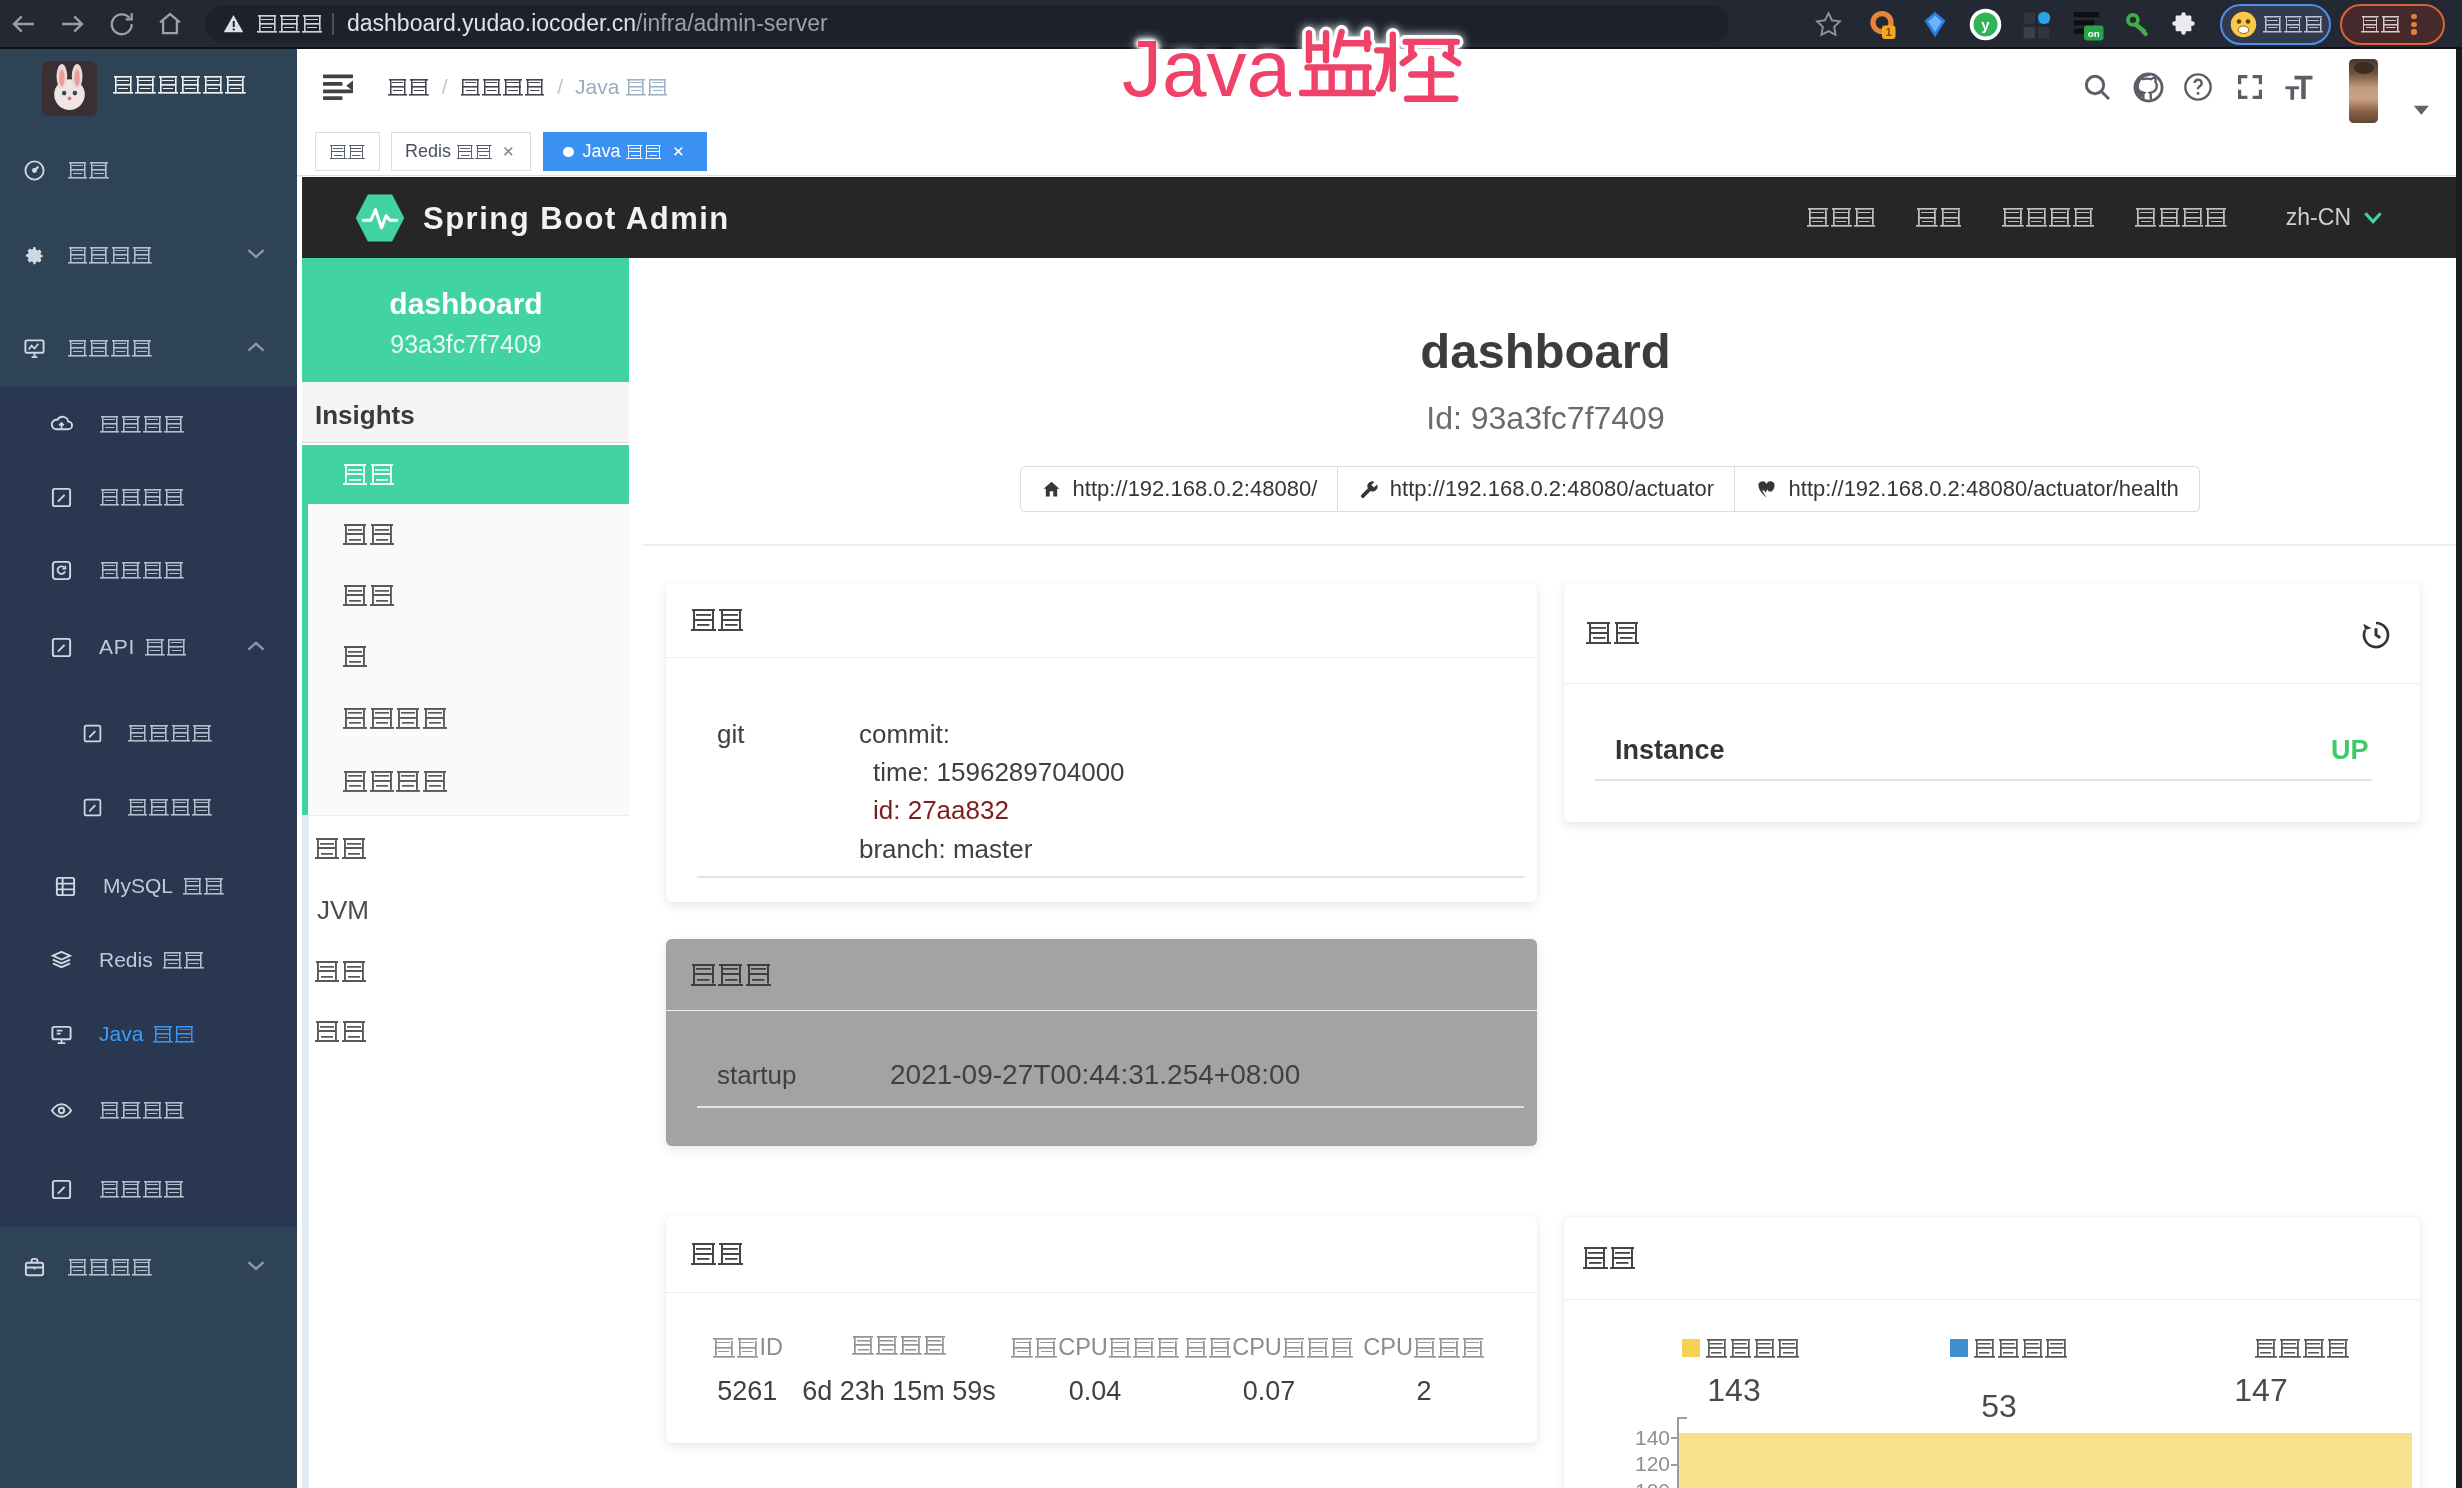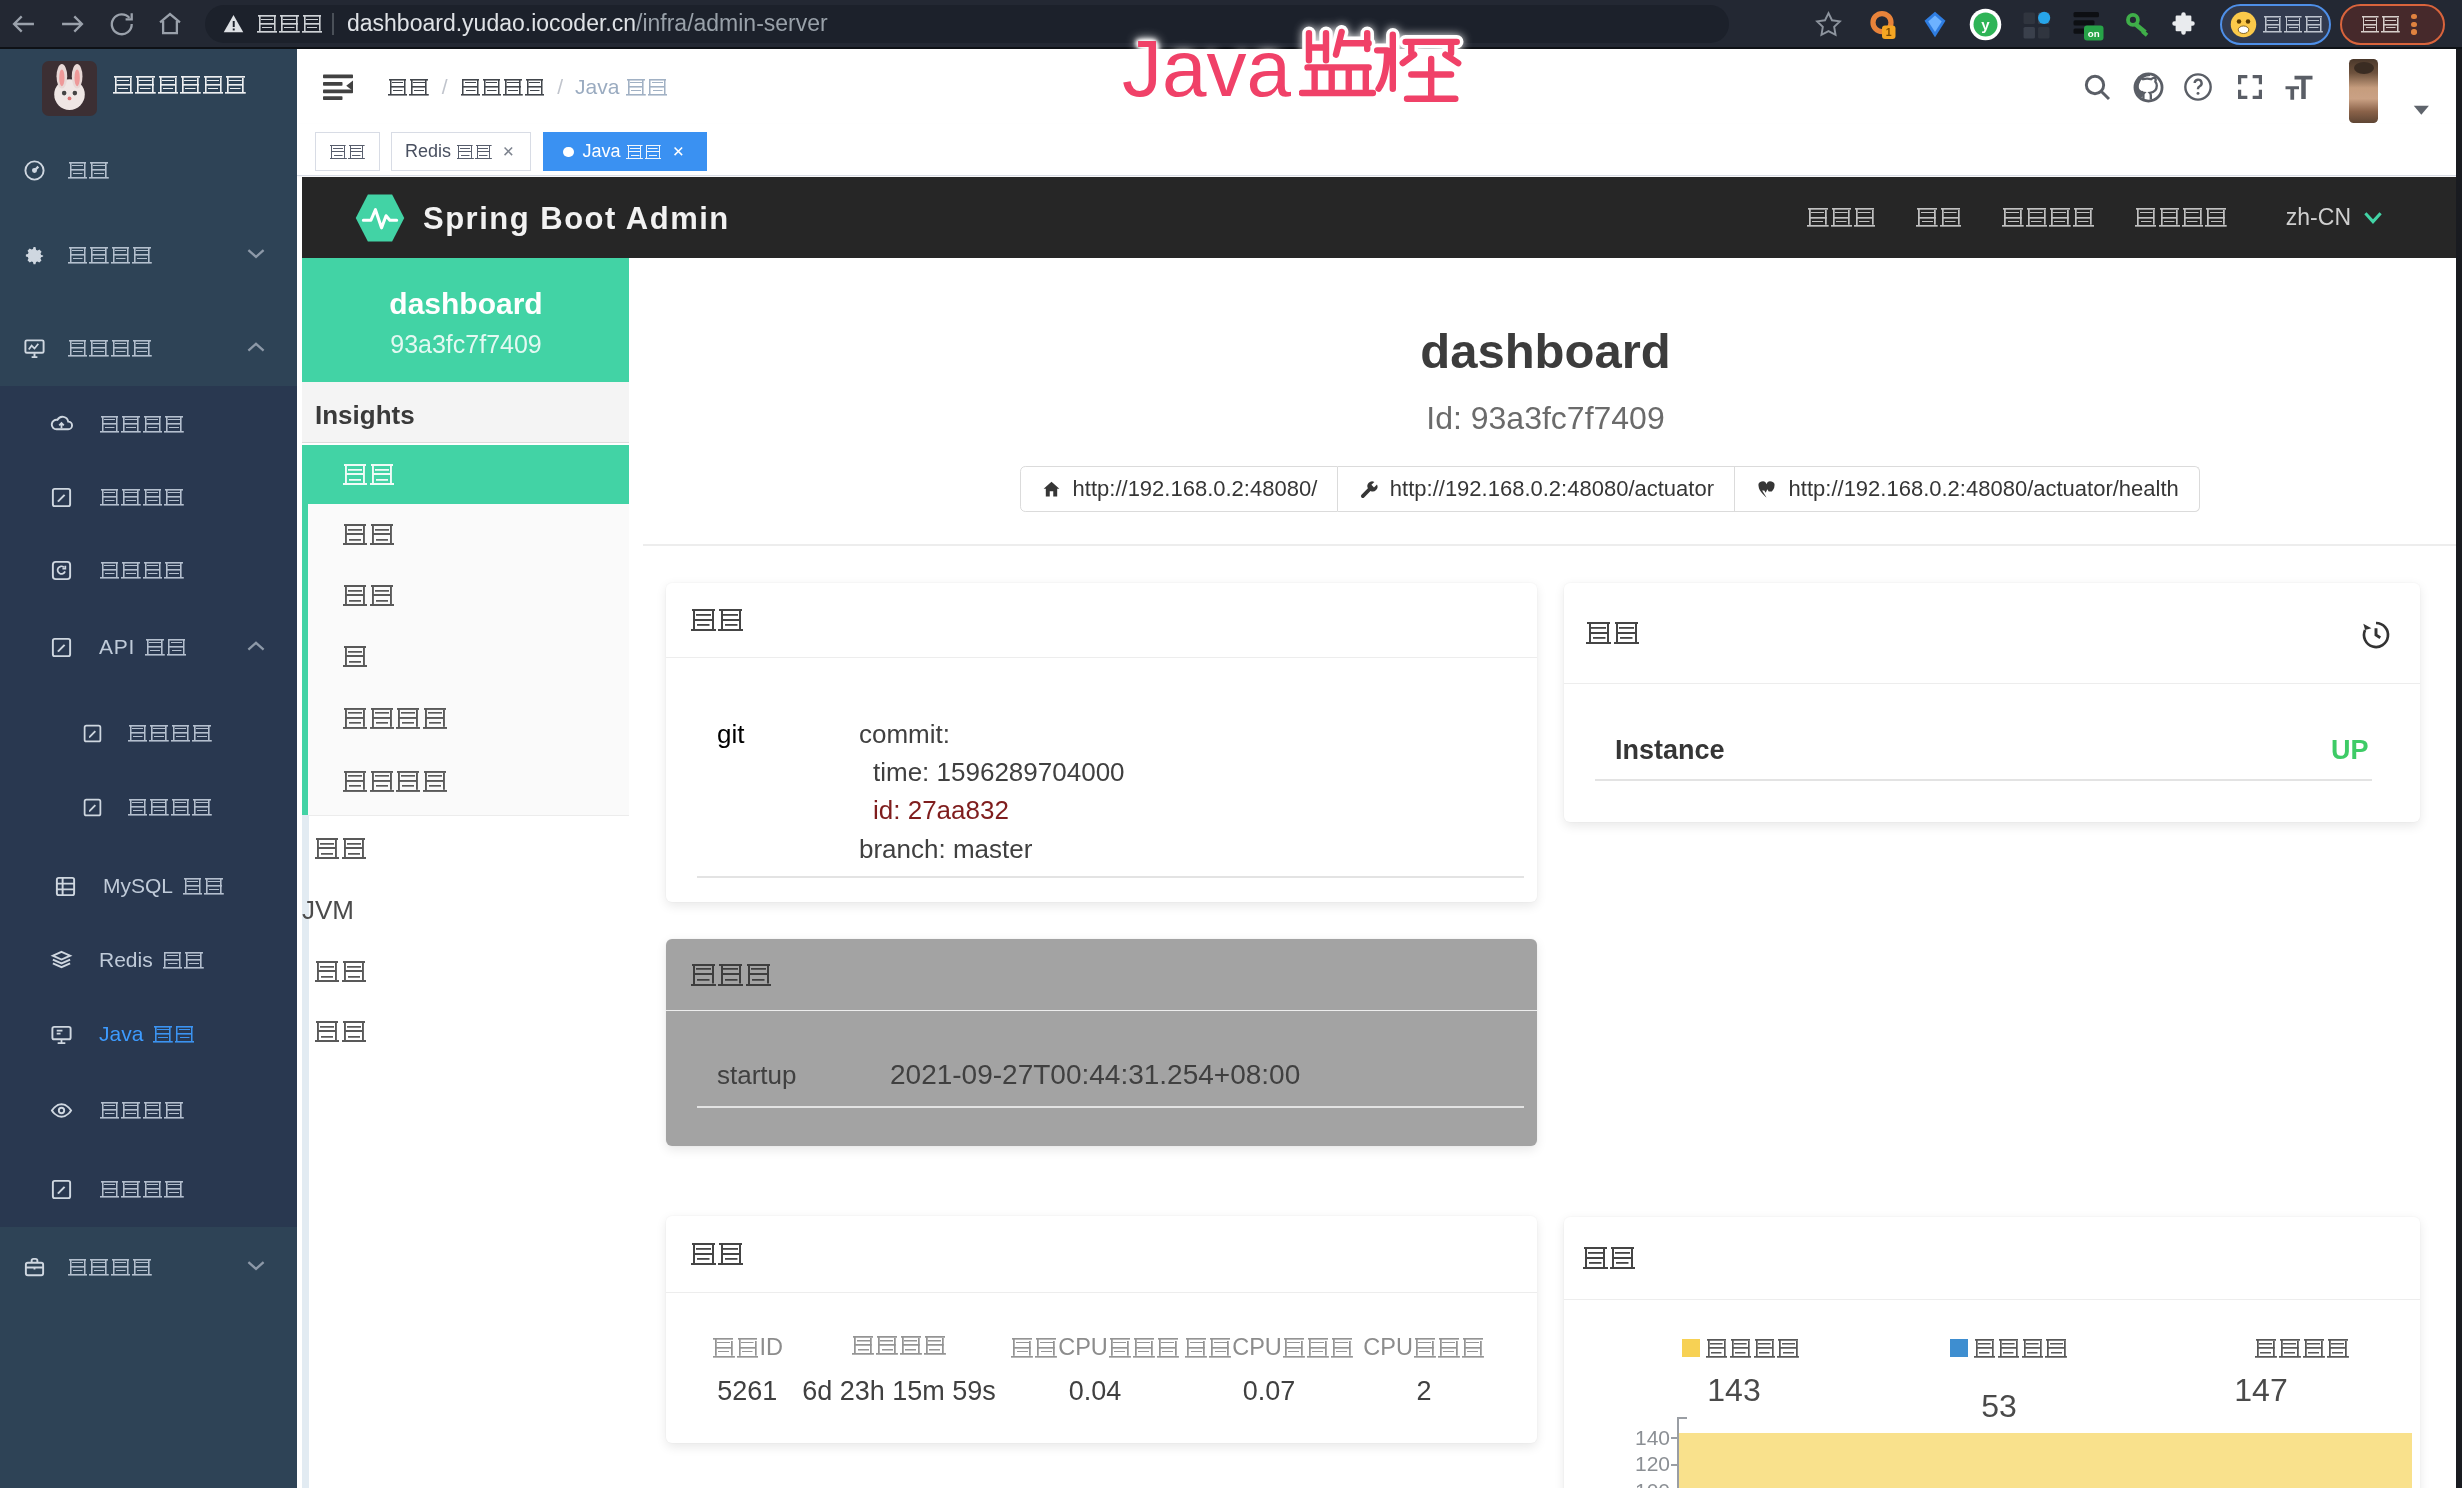--- a/index.html
+++ b/index.html
@@ -485,21 +485,21 @@
       </div>
   </div>
   <div class="abs" style="left:0;top:557px;width:6.8px;height:673px;background:#e2ebf2"></div>
   <div class="abs row" style="left:0;top:560px;width:328px;height:61px;color:#4c4c4c;font-size:26px">
       <span class="row" style="margin-left:12px">
         <i class="c"></i>
         <i class="c"></i>
       </span>
     </div>
   <div class="abs row" style="left:0;top:622px;width:328px;height:61px;color:#4c4c4c;font-size:26px">
-      <span style="margin-left:0">JVM</span>
+      <span style="margin-left:15px">JVM</span>
     </div>
   <div class="abs row" style="left:0;top:683px;width:328px;height:61px;color:#4c4c4c;font-size:26px">
       <span class="row" style="margin-left:12px">
         <i class="c"></i>
         <i class="c"></i>
       </span>
     </div>
   <div class="abs row" style="left:0;top:743px;width:328px;height:61px;color:#4c4c4c;font-size:26px">
       <span class="row" style="margin-left:12px">
         <i class="c"></i>
@@ -527,21 +527,21 @@
   </div>
   <div class="abs" style="left:13.7px;top:286px;width:1814px;height:1.5px;background:#ededed"></div>
 
   <div class="abs" style="left:37px;top:325px;width:871px;height:319px;background:#fff;border-radius:6px;box-shadow:0 3.8px 10.6px rgba(0,0,0,.09),0 0 0 0.8px rgba(0,0,0,.02)">
     <div class="row" style="height:75px;border-bottom:1.5px solid #ededed">
         <span class="row" style="margin-left:23.5px;font-size:27px;font-weight:bold;color:#363636">
           <i class="c"></i>
           <i class="c"></i>
         </span>
       </div>
-    <div class="abs" style="left:51px;top:136px;font-size:26px;color:#000000">git</div>
+    <div class="abs" style="left:51px;top:136px;font-size:26px;color:#404040">git</div>
     <div class="abs" style="left:193px;top:136px;font-size:26px;color:#404040">commit:</div>
     <div class="abs" style="left:207px;top:174px;font-size:26px;color:#404040">time: 1596289704000</div>
     <div class="abs" style="left:207px;top:212px;font-size:26px;color:#7f1d1d">id: 27aa832</div>
     <div class="abs" style="left:193px;top:251px;font-size:26px;color:#404040">branch: master</div>
     <div class="abs" style="left:31px;top:293px;width:827px;height:1.5px;background:#e3e3e3"></div>
   </div>
 
   <div class="abs" style="left:935px;top:325px;width:856px;height:239px;background:#fff;border-radius:6px;box-shadow:0 3.8px 10.6px rgba(0,0,0,.09),0 0 0 0.8px rgba(0,0,0,.02)">
     <div class="row" style="height:101px;border-bottom:1.5px solid #ededed">
         <span class="row" style="margin-left:21px;font-size:27px;font-weight:bold;color:#363636">

